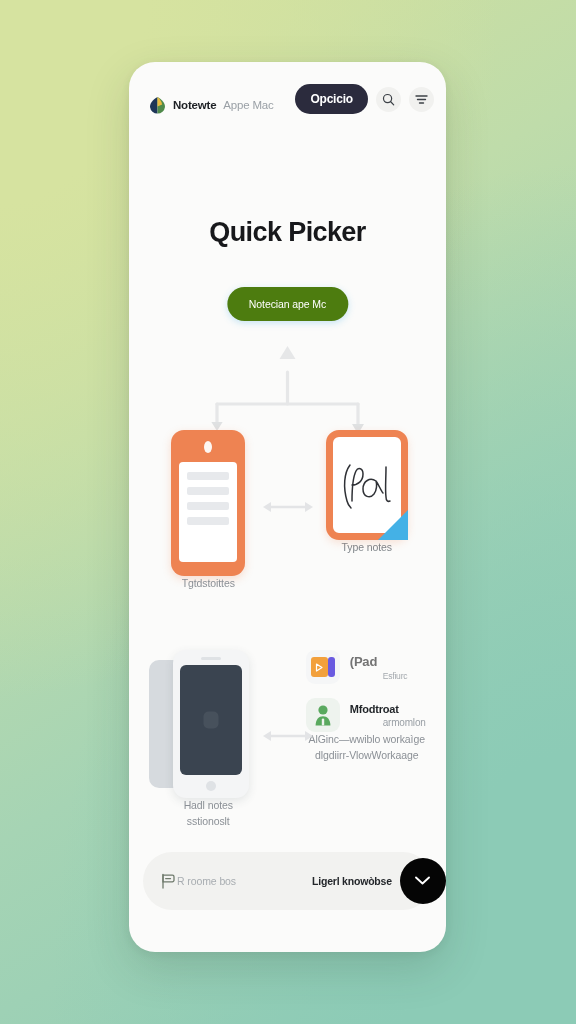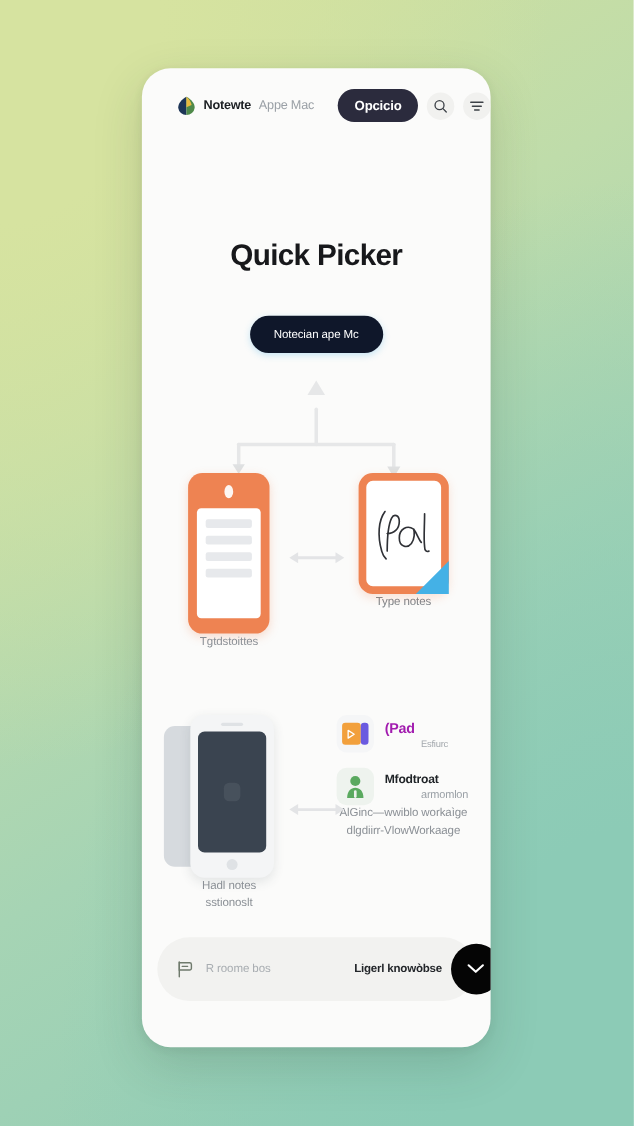--- a/index.html
+++ b/index.html
@@ -24,24 +24,24 @@
     left:129px; top:62px;
     width:317px; height:890px;
     background:#fbfbfa;
     border-radius:26px;
     box-shadow:0 16px 44px rgba(40,60,40,.17), 0 2px 8px rgba(40,60,40,.07);
     overflow:hidden;
   }
 
   
   .header {
-    position:absolute; left:16px; top:0;
+    position:absolute; left:4px; top:0;
     width:100%; height:68px;
-    display:flex; align-items:center;
-    padding:0 16px;
+    display:flex; align-items:flex-end;
+    padding:16px 16px;
   }
   .brand { display:flex; align-items:center; gap:7px; }
   .brand-logo { width:17px; height:18px; position:relative; flex:none; }
   .brand-logo svg { display:block; }
   .brand-name {
     font-size:11.5px; font-weight:bold; color:#1d2024;
     letter-spacing:-.2px; filter:blur(.35px);
   }
   .brand-sub {
     font-size:11.5px; color:#9aa0a6; letter-spacing:-.2px;
@@ -70,21 +70,21 @@
     position:absolute; left:0; top:155px; width:100%;
     text-align:center;
     font-size:27px; font-weight:bold; color:#17181b;
     letter-spacing:-.6px;
   }
 
   
   .root-node {
     position:absolute; left:50%; top:225px;
     transform:translateX(-50%);
-    background:#0f172a; color:#fff;
+    background:#4d7c0f; color:#fff;
     font-size:10.5px;
     padding:11px 22px; border-radius:22px;
     white-space:nowrap; cursor:pointer;
     filter:blur(.45px);
     letter-spacing:-.1px;
     box-shadow:0 2px 7px rgba(76,179,232,.3);
   }
 
   
   .connector {
@@ -215,41 +215,41 @@
   .media-bar {
     position:absolute; right:0; top:0;
     width:7px; height:20px; border-radius:3px;
     background:#6a5ae0;
   }
   .app-txt { min-width:0; }
   .app-title {
     font-size:11px; font-weight:bold; letter-spacing:-.2px;
     white-space:nowrap; filter:blur(.3px);
   }
-  .app-title.orange { color:#a21caf; font-size:13px; font-weight:bold; }
+  .app-title.orange { color:#737373; font-size:13px; font-weight:bold; }
   .app-title.dark { color:#1f2327; }
   .app-sub {
     font-size:8.5px; color:#a4a9ae; margin-top:2px;
     white-space:nowrap; filter:blur(.55px); letter-spacing:-.2px;padding-left:33px;
   }
   .app-sub.b2 { filter:blur(.3px); font-size:10px; color:#9aa0a6; }
 
   
   .bottom-bar {
     position:absolute; left:14px; right:14px; bottom:42px;
     height:58px;
     background:#f2f2f0; border-radius:29px;
     display:flex; align-items:center;
     padding:0 6px 0 16px;
   }
   .bb-icon { width:18px; height:18px; flex:none; }
   .bb-input {
     flex:1 1 auto; border:none; background:transparent;
     font-family:inherit; font-size:10.5px; color:#7c8287;
-    margin-left:10px; outline:none;
+    outline:none;
     filter:blur(.4px); letter-spacing:-.1px;
   }
   .bb-input::placeholder { color:#a8adb1; }
   .bb-label {
     font-size:10.5px; font-weight:bold; color:#23262a;
     white-space:nowrap; margin-right:8px;
     filter:blur(.45px); letter-spacing:-.2px;
     cursor:pointer;
   }
   .bb-fab {

